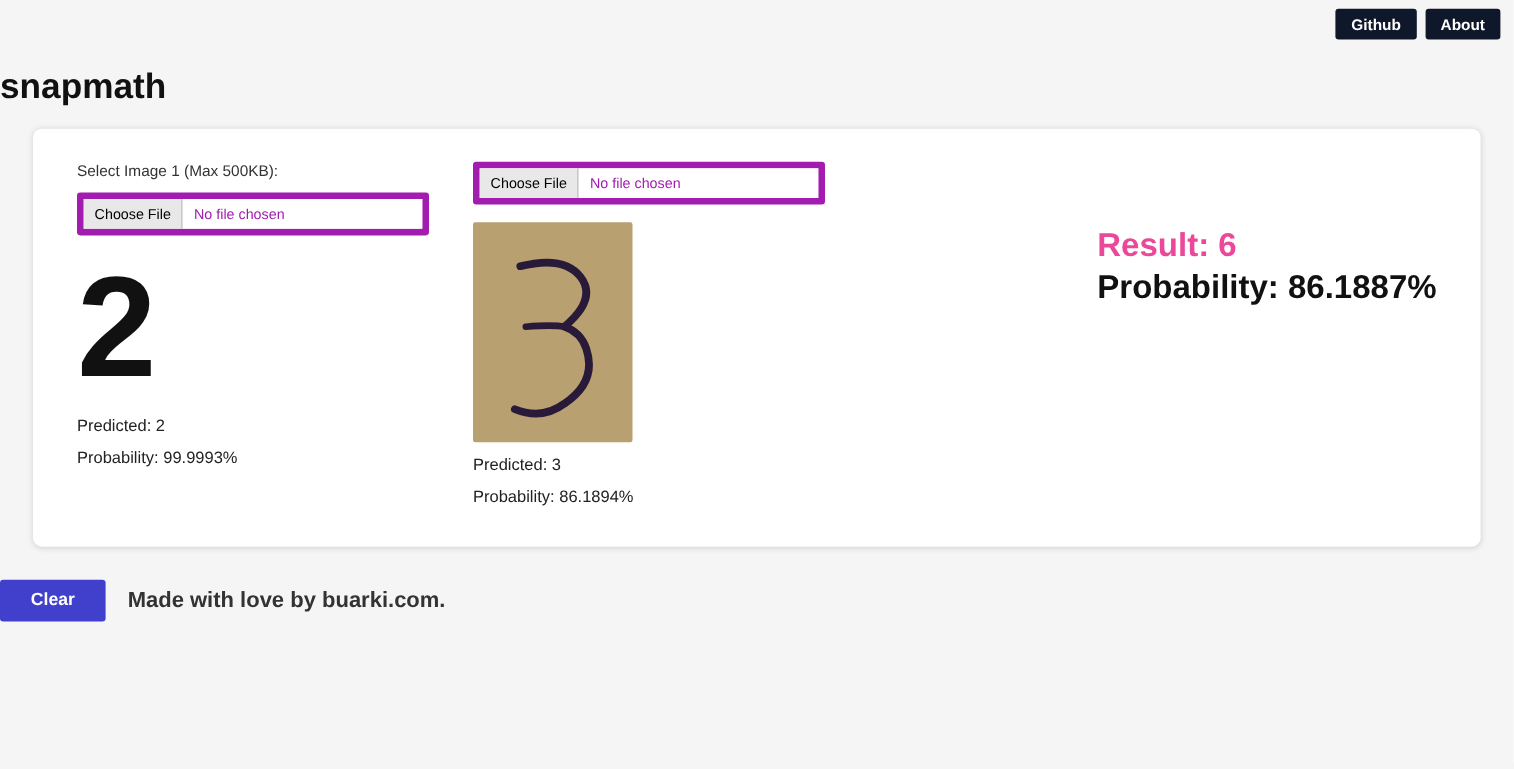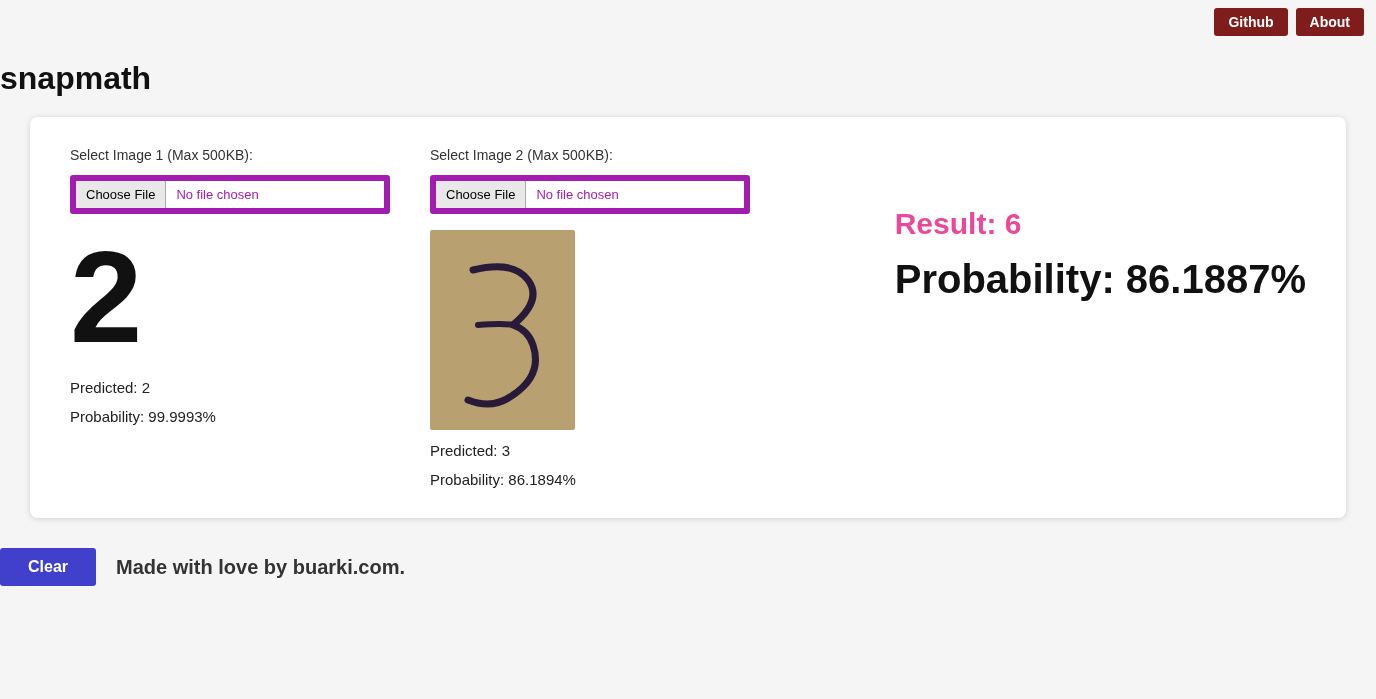--- a/index.html
+++ b/index.html
@@ -20,21 +20,21 @@
     .top-nav {
       position: absolute;
       top: 0;
       right: 0;
       display: flex;
       gap: 8px;
       padding: 8px 12px;
     }
 
     .nav-btn {
-      background-color: #7f1d1d;
+      background-color: #0f172a;
       color: white;
       border: none;
       padding: 6px 14px;
       font-size: 14px;
       font-weight: bold;
       cursor: pointer;
       border-radius: 3px;
     }
 
     
@@ -174,24 +174,24 @@
       margin-left: auto;
     }
 
     .result-text {
       font-size: 30px;
       font-weight: bold;
       color: #ec4899;
     }
 
     .probability-text {
-      font-size: 40px;
+      font-size: 30px;
       font-weight: bold;
       color: #111;
-      margin-top: 16px;
+      margin-top: 4px;
     }
 
     
     .bottom-area {
       display: flex;
       flex-direction: row;
       align-items: center;
       margin-top: 30px;
       gap: 20px;
     }
@@ -244,21 +244,20 @@
       <button class="choose-file-btn">Choose File</button>
       <span class="no-file-text">No file chosen</span>
     </div>
     <div class="digit-display">2</div>
     <div class="prediction-text">Predicted: 2</div>
     <div class="prediction-text">Probability: 99.9993%</div>
   </div>
 
 
   <div class="image2-panel">
-    <div class="panel-label">Select Image 2 (Max 500KB):</div>
     <div class="file-input-wrapper file-input-wrapper-2">
       <button class="choose-file-btn">Choose File</button>
       <span class="no-file-text">No file chosen</span>
     </div>
 
     <div class="digit-image-container">
       <svg class="digit-svg" viewBox="0 0 120 170" xmlns="http://www.w3.org/2000/svg">
 
         <path d="M30,25 Q70,15 85,35 Q100,55 70,80 Q85,85 90,100 Q100,130 70,150 Q50,165 25,155" stroke="#2a1a3a" stroke-width="7" fill="none" stroke-linecap="round" stroke-linejoin="round"></path>
         <path d="M35,80 Q60,78 70,80" stroke="#2a1a3a" stroke-width="6" fill="none" stroke-linecap="round"></path>

